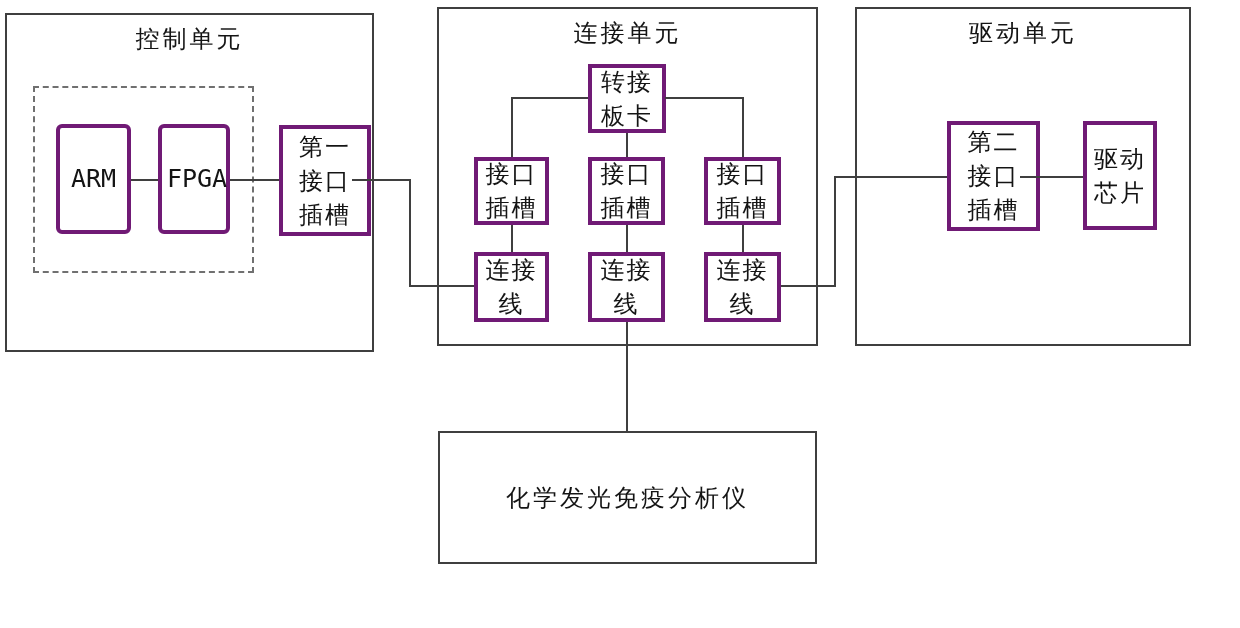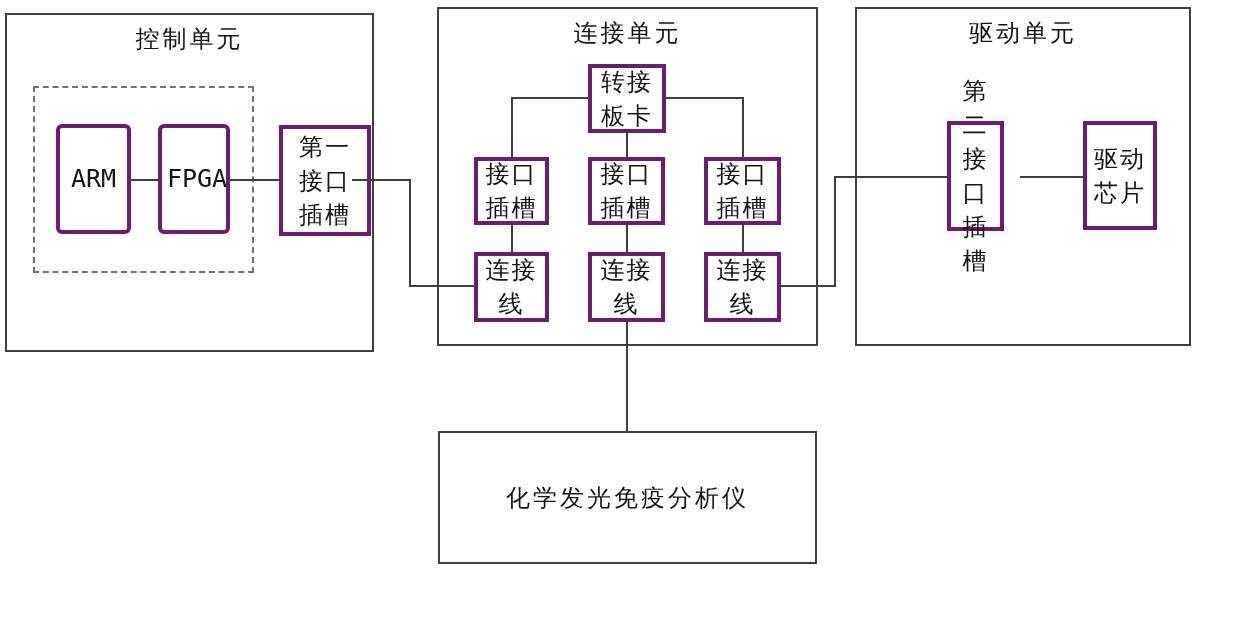--- a/index.html
+++ b/index.html
@@ -70,21 +70,21 @@
   <div class="box" style="left:704px;top:157px;width:77px;height:68px;">接口
 插槽</div>
 
   <div class="box" style="left:474px;top:252px;width:75px;height:70px;">连接
 线</div>
   <div class="box" style="left:588px;top:252px;width:77px;height:70px;">连接
 线</div>
   <div class="box" style="left:704px;top:252px;width:77px;height:70px;">连接
 线</div>
 
-  <div class="box" style="left:947px;top:121px;width:57px;height:110px;">第二
+  <div class="box" style="left:947px;top:121px;width:93px;height:110px;">第二
 接口
 插槽</div>
 
   <div class="box" style="left:1083px;top:121px;width:74px;height:109px;">驱动
 芯片</div>
 
   <div class="unit" style="left:438px;top:431px;width:379px;height:133px;display:flex;align-items:center;justify-content:center;">
     <div class="analyzer-label">化学发光免疫分析仪</div>
   </div>
 

